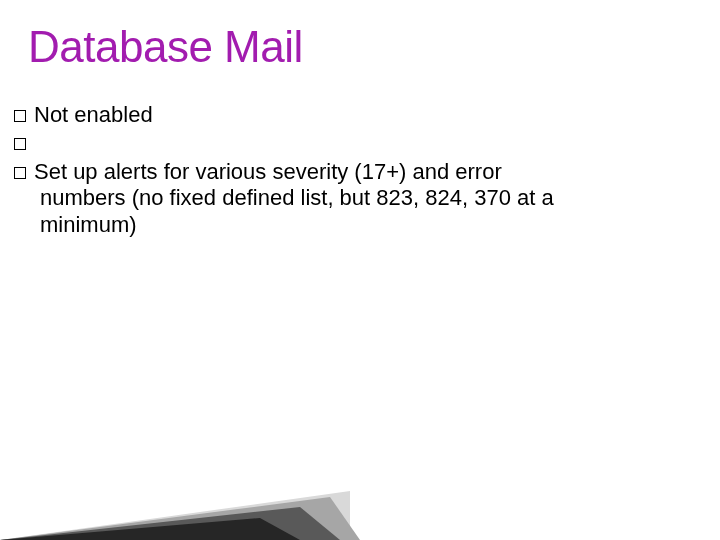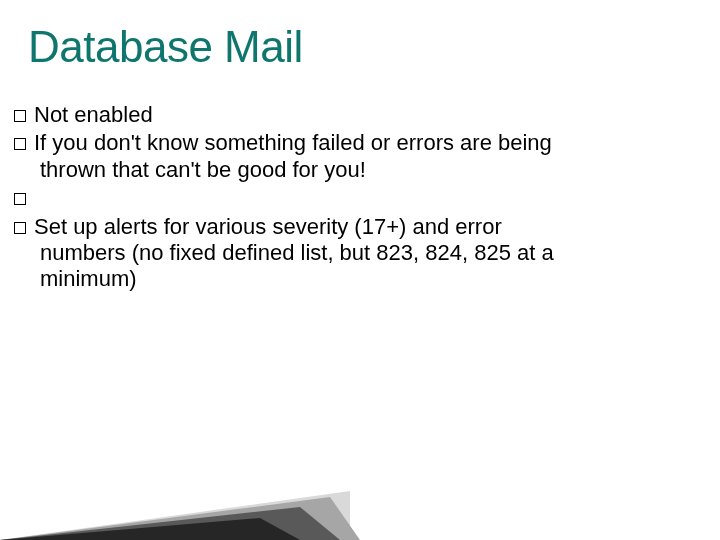--- a/index.html
+++ b/index.html
@@ -18,21 +18,21 @@
     position: relative;
     box-sizing: border-box;
   }
   .title {
     position: absolute;
     top: 22px;
     left: 28px;
     font-family: "Segoe UI", "Arial Black", Arial, sans-serif;
     font-weight: 400;
     font-size: 44px;
-    color: #0f766e;
+    color: #a21caf;
     letter-spacing: -0.5px;
   }
   .body {
     position: absolute;
     top: 102px;
     left: 28px;
     width: 560px;
     font-size: 22px;
     line-height: 1.2;
     color: #000000;
@@ -65,27 +65,24 @@
 
 <div class="slide">
 
   <div class="title">Database Mail</div>
 
   <div class="body">
     <div class="item">
       <span class="box"></span><span>Not enabled</span>
     </div>
     <div class="item">
-      <span class="box"></span><span>If you don't know something failed or errors are being thrown that can't be good for you!</span>
-    </div>
-    <div class="item">
       <span class="box"></span>
     </div>
     <div class="item">
-      <span class="box"></span><span>Set up alerts for various severity (17+) and error numbers (no fixed defined list, but 823, 824, 825 at a minimum)</span>
+      <span class="box"></span><span>Set up alerts for various severity (17+) and error numbers (no fixed defined list, but 823, 824, 370 at a minimum)</span>
     </div>
   </div>
 
   <svg class="corner" viewBox="0 0 720 55" preserveAspectRatio="none">
     <polygon points="0,55 350,6 350,55" fill="#d9d9d9"></polygon>
     <polygon points="0,55 330,12 360,55" fill="#a6a6a6"></polygon>
     <polygon points="0,55 300,22 340,55" fill="#595959"></polygon>
     <polygon points="0,55 260,33 300,55" fill="#262626"></polygon>
   </svg>
 

